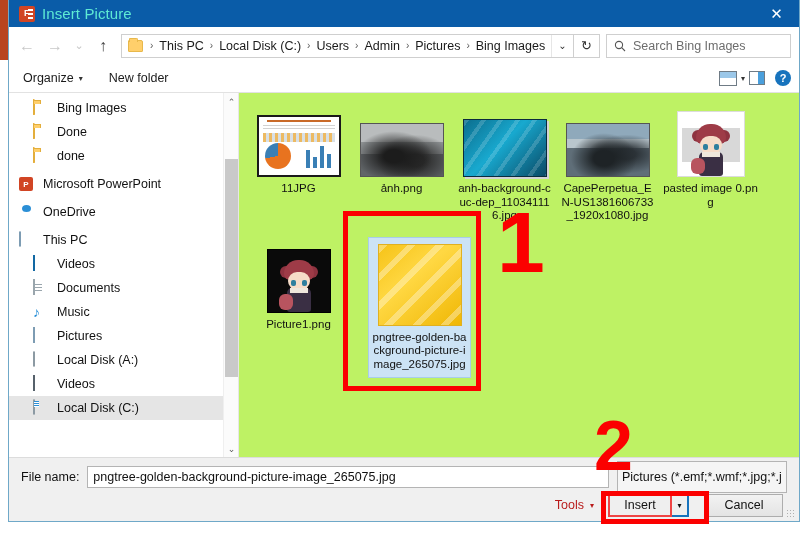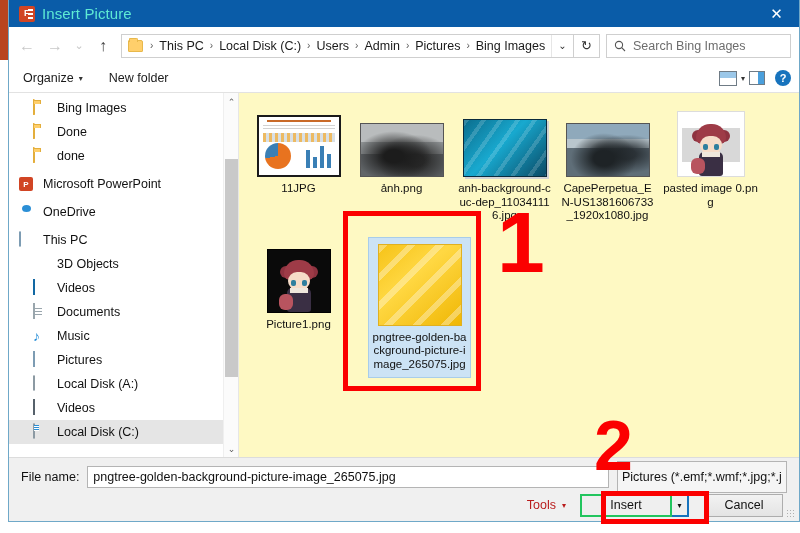--- a/index.html
+++ b/index.html
@@ -258,21 +258,21 @@
   }
   .sb-arrow.up { top: 0; }
   .sb-arrow.down { bottom: 0; }
   .sb-thumb {
     position: absolute; left: 1px; width: 13px;
     background: #c9c9c9;
   }
 
   
   .content {
-    flex: 1 1 auto; position: relative; background: #fef9c3;
+    flex: 1 1 auto; position: relative; background: #bef264;
     padding: 8px 0 0 0; overflow: hidden;
   }
   .filegrid {
     display: flex; flex-wrap: wrap;
     padding-left: 8px;
   }
   .fileitem {
     width: 103px;
     padding: 4px 2px 6px 2px;
     display: flex; flex-direction: column; align-items: center;
@@ -394,21 +394,21 @@
   .ftype .cv { margin-left:auto; font-size:9px; color:#333; padding-left:4px; }
   .frow2 { display:flex; align-items:center; justify-content:flex-end; height:30px; gap:0; }
   .tools-btn { font-size:12.5px; color:#b91c1c; display:flex; align-items:center; gap:6px; margin-right:14px; }
   .tools-btn .cv { font-size:8px; }
   .btn {
     height: 23px; font-size:12.5px; color:#111;
     background: linear-gradient(to bottom,#f2f2f2,#e4e4e4);
     border:1px solid #adadad;
     display:flex; align-items:center; justify-content:center;
   }
-  .btn-insert { width: 92px; border:2px solid #22c55e; background:#efefef; }
+  .btn-insert { width: 64px; border:2px solid #ef4444; background:#efefef; }
   .btn-split { width: 17px; border:2px solid #1773bd; border-left:none; background:#efefef; font-size:8px; }
   .insert-group { display:flex; align-items:center; margin-right: 16px; }
   .btn-cancel { width: 78px; margin-right: 4px; }
   .resize-grip {
     position:absolute; right:4px; bottom:3px; width:9px; height:9px;
     background-image:
       radial-gradient(#b0b0b0 40%, transparent 41%);
     background-size: 3px 3px;
   }
 </style>
@@ -527,24 +527,20 @@
           <div class="tree-item" style="padding-left:10px;margin-top:4px">
             <span class="tree-ico"><span class="ic-cloud"></span></span>
             <span>OneDrive</span>
           </div>
 
           <div class="tree-item" style="padding-left:10px;margin-top:4px">
             <span class="tree-ico"><span class="ic-pc"></span></span>
             <span>This PC</span>
           </div>
 
-          <div class="tree-item" style="padding-left:24px">
-            <span class="tree-ico"><span class="ic-3d"></span></span>
-            <span>3D Objects</span>
-          </div>
           <div class="tree-item" style="padding-left:24px">
             <span class="tree-ico"><span class="ic-desk"></span></span>
             <span>Videos</span>
           </div>
           <div class="tree-item" style="padding-left:24px">
             <span class="tree-ico"><span class="ic-doc"></span></span>
             <span>Documents</span>
           </div>
           <div class="tree-item" style="padding-left:24px">
             <span class="tree-ico ic-mus">♪</span>

